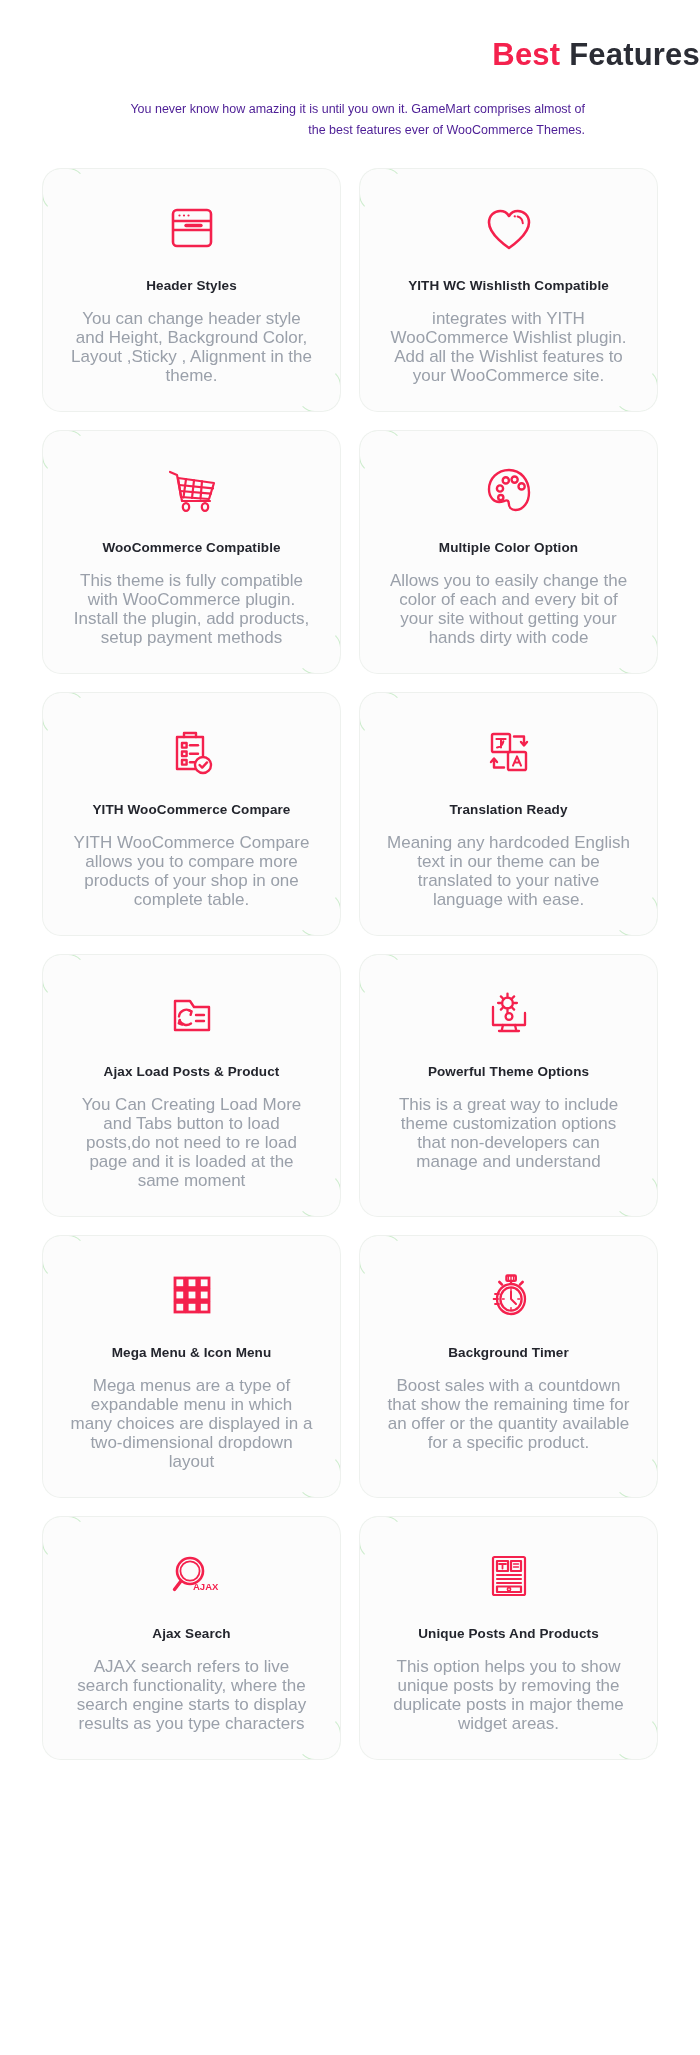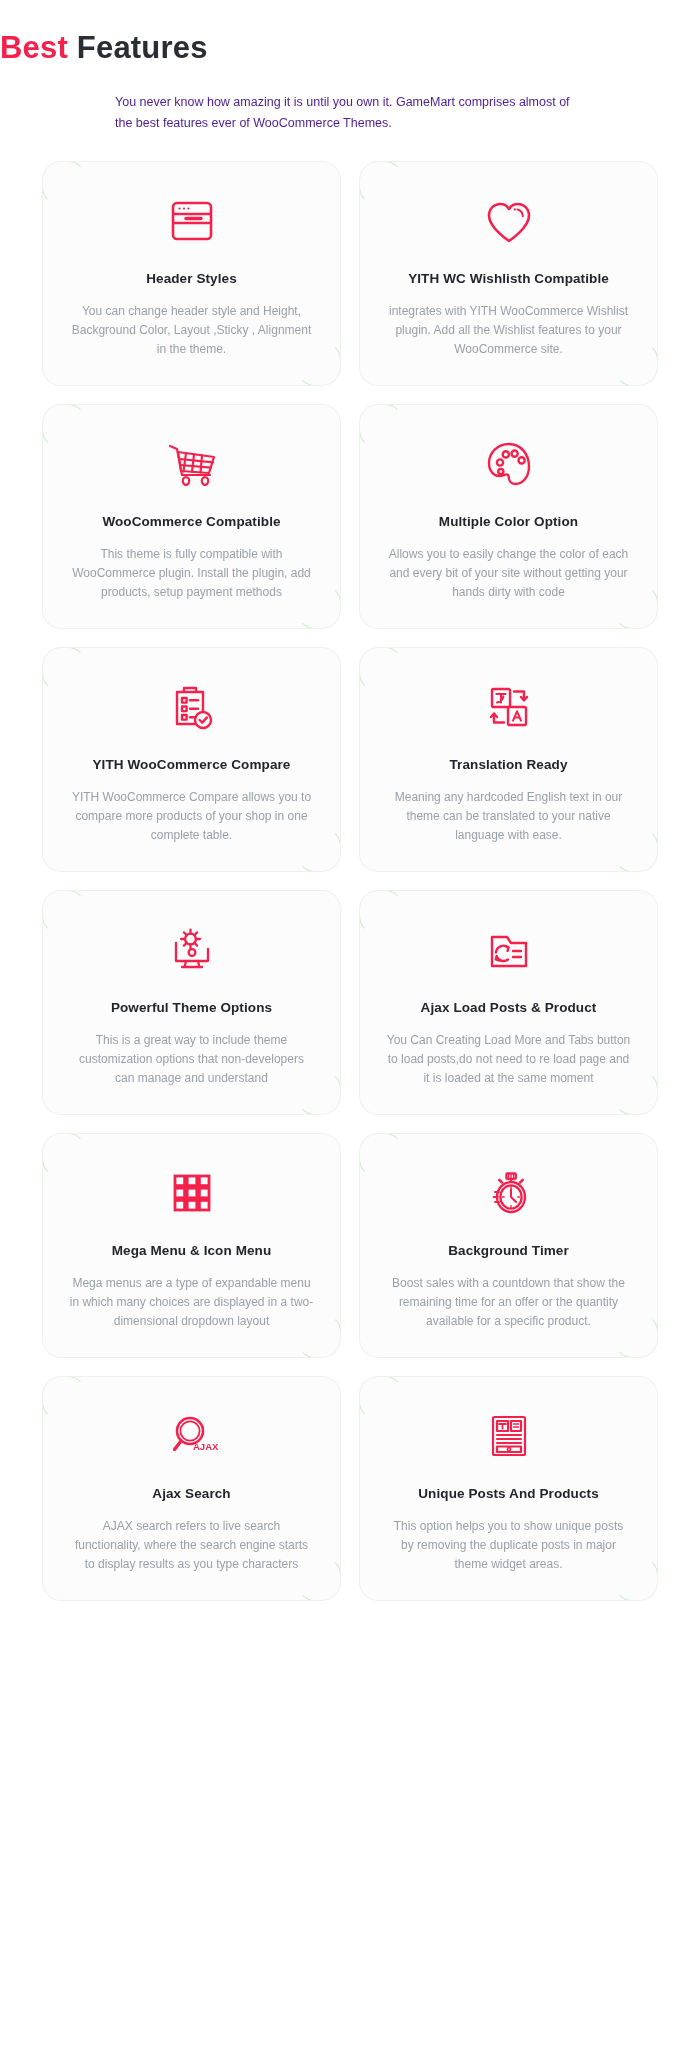--- a/index.html
+++ b/index.html
@@ -18,22 +18,22 @@
   .page {
     width: 700px;
     min-height: 2055px;
     background: #ffffff;
     padding: 0 0 40px 0;
     position: relative;
   }
 
   
   .section-head {
-    padding-top: 28px;
-    text-align: left;
+    padding-top: 35px;
+    text-align: right;
   }
 
   .section-title {
     font-size: 31px;
     line-height: 40px;
     font-weight: bold;
     letter-spacing: 0.2px;
     color: #2b2d35;
   }
   .section-title .accent {
@@ -111,21 +111,21 @@
   .card-title {
     font-size: 13.5px;
     font-weight: bold;
     color: #23252d;
     letter-spacing: 0.1px;
     line-height: 18px;
     margin-bottom: 14px;
   }
 
   .card-desc {
-    font-size: 12px;
+    font-size: 17px;
     line-height: 19px;
     color: #9aa0aa;
     font-weight: 400;
     padding: 0 6px;
   }
 </style>
 </head>
 <body>
 
 <div class="page">
@@ -232,50 +232,50 @@
           <path d="M24 44.5 L14 44.5 L14 36"></path>
           <path d="M17 39 L14 35.6 L11 39"></path>
         </svg>
       </div>
       <div class="card-title">Translation Ready</div>
       <div class="card-desc">Meaning any hardcoded English text in our theme can be translated to your native language with ease.</div>
     </div>
 
     <div class="feature-card">
       <div class="card-icon">
+        <svg width="58" height="58" viewBox="0 0 58 58" fill="none" stroke="#f4214d" stroke-width="2.4" stroke-linecap="round" stroke-linejoin="round">
+          <path d="M12 16 L12 45 L46 45 L46 22 L31 22 L27 16 Z"></path>
+          <line x1="33" y1="30" x2="41" y2="30"></line>
+          <line x1="33" y1="36" x2="41" y2="36"></line>
+          <path d="M16 31.5 A7.5 7.5 0 0 1 28 26.2"></path>
+          <path d="M28 38.5 A7.5 7.5 0 0 1 16.6 35.4"></path>
+          <path d="M25.2 25.2 L28.6 26.4 L27.6 29.8"></path>
+          <path d="M19.2 39.6 L15.8 38.4 L16.8 35"></path>
+        </svg>
+      </div>
+      <div class="card-title">Ajax Load Posts &amp; Product</div>
+      <div class="card-desc">You Can Creating Load More and Tabs button to load posts,do not need to re load page and it is loaded at the same moment</div>
+    </div>
+
+    <div class="feature-card">
+      <div class="card-icon">
         <svg width="58" height="58" viewBox="0 0 58 58" fill="none" stroke="#f4214d" stroke-width="2.3" stroke-linecap="round" stroke-linejoin="round">
           <path d="M13 22 L13 40 L45 40 L45 28"></path>
           <path d="M23 40 L21.6 46 M35 40 L36.4 46 M19 46 L39 46"></path>
           <circle cx="29" cy="31.5" r="3.4"></circle>
           <g>
             <circle cx="27.5" cy="18" r="5.4"></circle>
             <path d="M27.5 8.6 L27.5 12.6 M27.5 23.4 L27.5 27.4 M18.1 18 L22.1 18 M32.9 18 L36.9 18
                      M20.9 11.4 L23.7 14.2 M31.3 21.8 L34.1 24.6
                      M34.1 11.4 L31.3 14.2 M23.7 21.8 L20.9 24.6"></path>
           </g>
         </svg>
       </div>
       <div class="card-title">Powerful Theme Options</div>
       <div class="card-desc">This is a great way to include theme customization options that non-developers can manage and understand</div>
-    </div>
-
-    <div class="feature-card">
-      <div class="card-icon">
-        <svg width="58" height="58" viewBox="0 0 58 58" fill="none" stroke="#f4214d" stroke-width="2.4" stroke-linecap="round" stroke-linejoin="round">
-          <path d="M12 16 L12 45 L46 45 L46 22 L31 22 L27 16 Z"></path>
-          <line x1="33" y1="30" x2="41" y2="30"></line>
-          <line x1="33" y1="36" x2="41" y2="36"></line>
-          <path d="M16 31.5 A7.5 7.5 0 0 1 28 26.2"></path>
-          <path d="M28 38.5 A7.5 7.5 0 0 1 16.6 35.4"></path>
-          <path d="M25.2 25.2 L28.6 26.4 L27.6 29.8"></path>
-          <path d="M19.2 39.6 L15.8 38.4 L16.8 35"></path>
-        </svg>
-      </div>
-      <div class="card-title">Ajax Load Posts &amp; Product</div>
-      <div class="card-desc">You Can Creating Load More and Tabs button to load posts,do not need to re load page and it is loaded at the same moment</div>
     </div>
 
     <div class="feature-card">
       <div class="card-icon">
         <svg width="58" height="58" viewBox="0 0 58 58" fill="none" stroke="#f4214d" stroke-width="2.8">
           <rect x="12" y="12" width="9.6" height="9.6"></rect>
           <rect x="24.2" y="12" width="9.6" height="9.6"></rect>
           <rect x="36.4" y="12" width="9.6" height="9.6"></rect>
           <rect x="12" y="24.2" width="9.6" height="9.6"></rect>
           <rect x="24.2" y="24.2" width="9.6" height="9.6"></rect>

